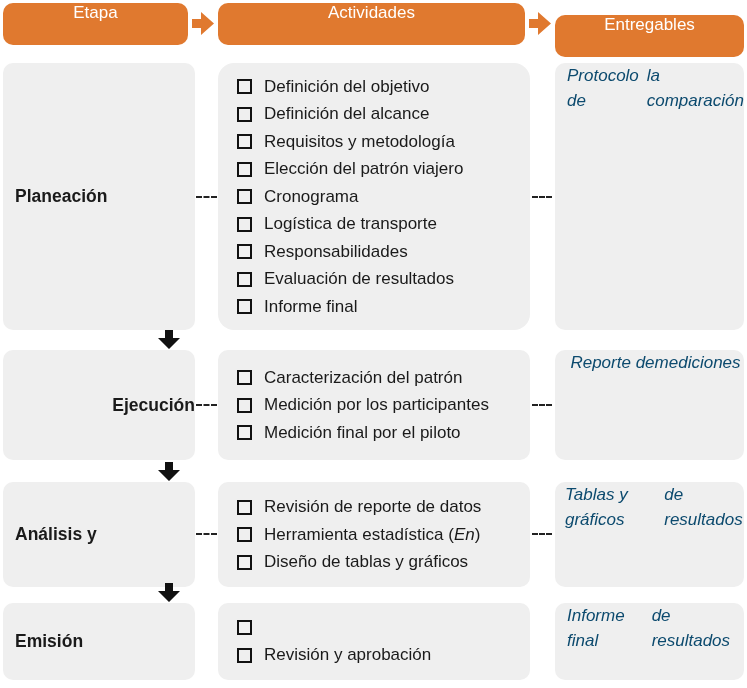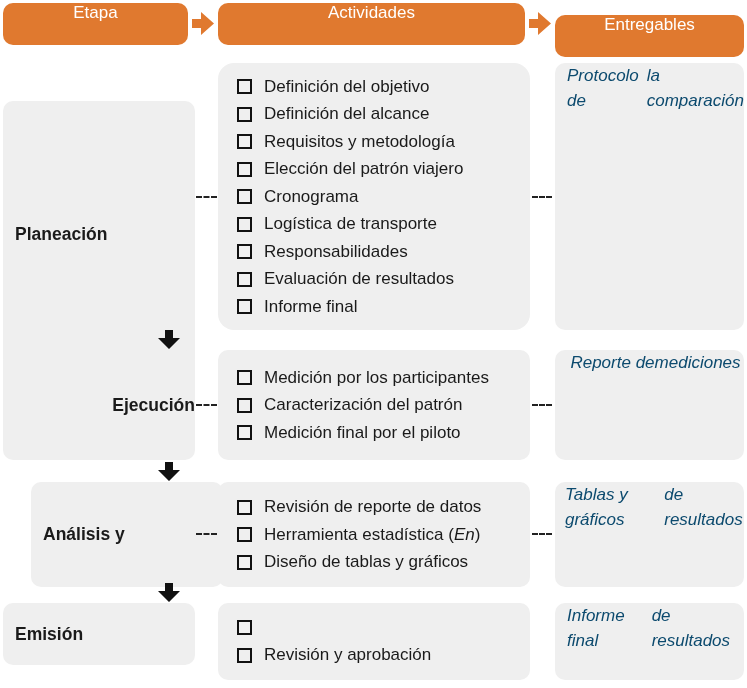--- a/index.html
+++ b/index.html
@@ -59,21 +59,21 @@
   <span class="harrow" style="left:529px;">
     <svg width="22" height="25" viewBox="0 0 22 25">
       <path d="M0 8 H9 V1 L22 12.5 L9 24 V17 H0 Z" fill="#e0792f"></path>
     </svg>
   </span>
 
   <div class="hdr" style="left:555px;width:189px;margin-top:12px;">
     <span>Entregables</span>
   </div>
 
-  <div class="box stage" style="left:3px;top:63px;width:192px;height:267px;margin-top:38px;">
+  <div class="box stage" style="left:3px;top:63px;width:192px;height:267px;">
     <div>Planeación</div>
     <div></div>
   </div>
 
   <div class="box acts" style="left:218px;top:63px;width:312px;height:267px;border-radius:16px;">
     <div class="act">
         <span class="cb"></span>
         <span>Definición del objetivo</span>
       </div>
     <div class="act">
@@ -125,25 +125,25 @@
   </span>
 
   <div class="box stage" style="left:3px;top:350px;width:192px;height:110px;align-items:flex-end;">
     <div>Ejecución</div>
     <div></div>
   </div>
 
   <div class="box acts" style="left:218px;top:350px;width:312px;height:110px;">
     <div class="act">
         <span class="cb"></span>
+        <span>Caracterización del patrón</span>
+      </div>
+    <div class="act">
+        <span class="cb"></span>
         <span>Medición por los participantes</span>
-      </div>
-    <div class="act">
-        <span class="cb"></span>
-        <span>Caracterización del patrón</span>
       </div>
     <div class="act">
         <span class="cb"></span>
         <span>Medición final por el piloto</span>
       </div>
   </div>
 
   <div class="box deliv" style="left:555px;top:350px;width:189px;height:110px;">
     <div>Reporte de</div>
     <div>mediciones</div>
@@ -151,21 +151,21 @@
 
   <div class="dash" style="left:196px;top:404px;width:21px;"></div>
   <div class="dash" style="left:532px;top:404px;width:20px;"></div>
 
   <span class="varrow" style="left:158px;top:462px;">
     <svg width="22" height="19" viewBox="0 0 22 19">
       <path d="M7 0 H15 V8 H22 L11 19 L0 8 H7 Z" fill="#111111"></path>
     </svg>
   </span>
 
-  <div class="box stage" style="left:3px;top:482px;width:192px;height:105px;margin-left:28px;">
+  <div class="box stage" style="left:3px;top:482px;width:192px;height:105px;">
     <div>Análisis y</div>
   </div>
 
   <div class="box acts" style="left:218px;top:482px;width:312px;height:105px;">
     <div class="act">
         <span class="cb"></span>
         <span>Revisión de reporte de datos</span>
       </div>
     <div class="act">
         <span class="cb"></span>
@@ -186,21 +186,21 @@
 
   <div class="dash" style="left:196px;top:533px;width:21px;"></div>
   <div class="dash" style="left:532px;top:533px;width:20px;"></div>
 
   <span class="varrow" style="left:158px;top:583px;">
     <svg width="22" height="19" viewBox="0 0 22 19">
       <path d="M7 0 H15 V8 H22 L11 19 L0 8 H7 Z" fill="#111111"></path>
     </svg>
   </span>
 
-  <div class="box stage" style="left:3px;top:603px;width:192px;height:62px;">
+  <div class="box stage" style="left:3px;top:603px;width:192px;height:77px;">
     <div>Emisión</div>
     <div></div>
   </div>
 
   <div class="box acts" style="left:218px;top:603px;width:312px;height:77px;">
     <div class="act">
         <span class="cb"></span>
       </div>
     <div class="act">
         <span class="cb"></span>

